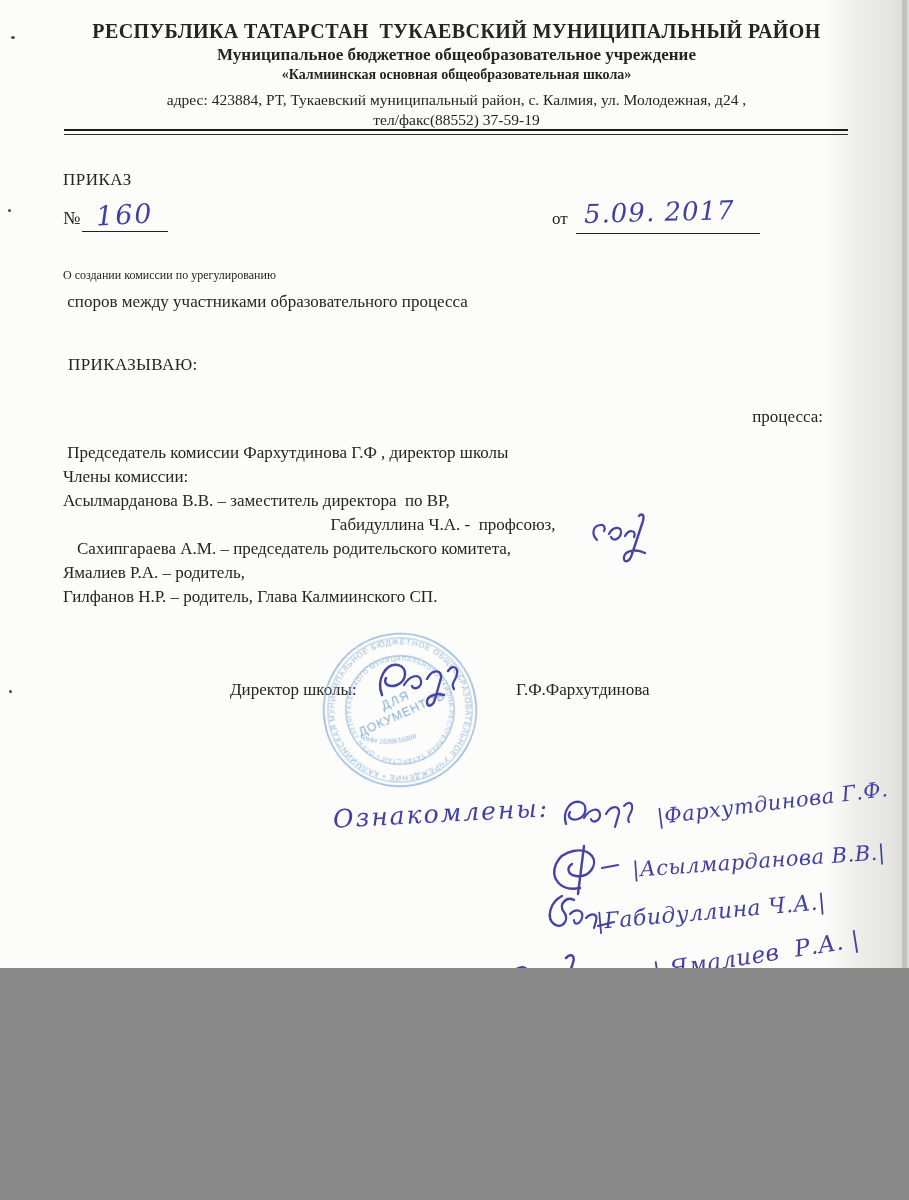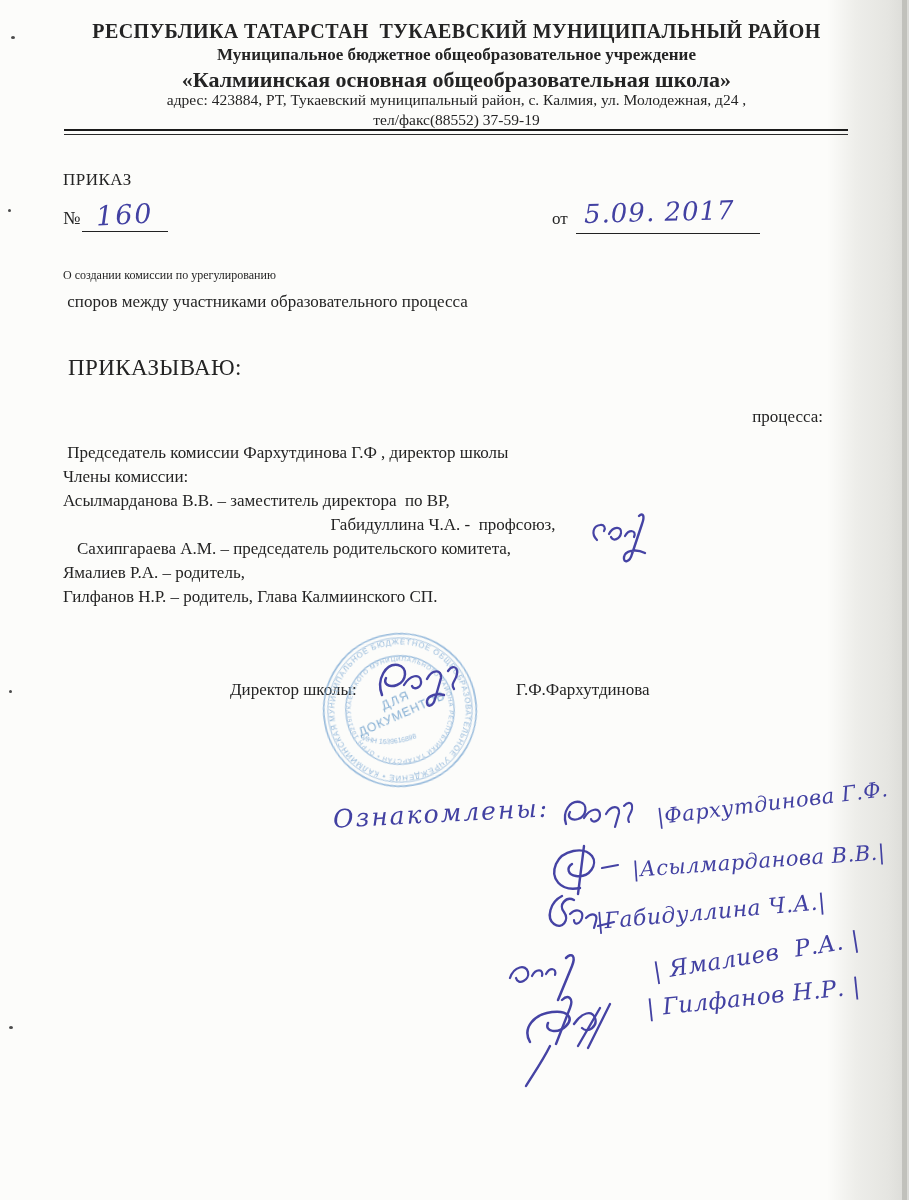--- a/index.html
+++ b/index.html
@@ -1,55 +1,55 @@
 <!DOCTYPE html>
 <html><head>
 <meta charset="utf-8">
 <style>
   html,body{margin:0;padding:0;background:#888;}
   .page{
-    position:relative;width:909px;height:1200px;margin:0 auto;
+    position:relative;width:909px;height:968px;margin:0 auto;
     background:#fcfcfa;overflow:hidden;
     font-family:"Liberation Serif", serif;color:#242424;
   }
   .scan-band{
     position:absolute;top:0;right:0;width:82px;height:100%;
     background:linear-gradient(to right, rgba(210,210,205,0) 0%, rgba(214,214,208,.38) 35%, rgba(206,206,200,.5) 75%, rgba(190,190,184,.55) 100%);
     pointer-events:none;
   }
   .scan-band:after{
     content:"";position:absolute;top:0;right:2px;width:5px;height:100%;
     background:rgba(160,160,154,.45);
   }
   .speck{position:absolute;background:#4a4a4a;border-radius:50%;}
 
   .typed{position:absolute;white-space:pre-wrap;}
   .hdr{left:63px;width:787px;text-align:center;font-weight:bold;}
   .hdr1{top:20px;font-size:20px;letter-spacing:.4px;}
   .hdr2{top:45px;font-size:17px;}
-  .hdr3{top:67px;font-size:22px;}
+  .hdr3{top:67px;font-size:14px;}
   .hdr4{top:91px;font-weight:normal;font-size:15.5px;}
   .hdr5{top:111px;font-weight:normal;font-size:15.5px;}
   .divider{
     position:absolute;left:64px;top:129px;width:784px;height:3px;
     border-top:2px solid #1b1b1b;border-bottom:1px solid #2a2a2a;
   }
   .order-title{left:63px;width:787px;top:170px;text-align:left;font-size:17px;letter-spacing:.5px;}
   .num-label{left:63px;top:208px;font-size:18px;}
   .num-line{position:absolute;left:82px;top:231px;width:86px;border-bottom:1.6px solid #222;}
   .date-label{left:552px;top:209px;font-size:17px;}
   .date-line{position:absolute;left:576px;top:233px;width:184px;border-bottom:1.6px solid #222;}
 
   .hand{position:absolute;font-family:"DejaVu Serif", serif;font-style:italic;color:#4241a2;}
   .hw-num{left:96px;top:199px;font-size:27px;transform:rotate(-3deg);letter-spacing:2px;}
   .hw-date{left:584px;top:197px;font-size:26px;transform:rotate(-1.5deg);letter-spacing:1px;}
 
   .subj1{left:63px;top:268px;font-size:12px;}
   .subj2{left:63px;top:292px;font-size:17px;}
-  .decree{left:68px;top:355px;font-size:23px;letter-spacing:.4px;}
+  .decree{left:68px;top:355px;font-size:17px;letter-spacing:.4px;}
   .body-line{left:63px;width:760px;font-size:17px;}
 
   .dir-label{left:230px;top:680px;font-size:17px;}
   .dir-name{left:516px;top:680px;font-size:17px;}
 
   .stamp{position:absolute;left:318px;top:628px;width:164px;height:164px;
     transform:rotate(-10deg);opacity:.85;filter:blur(.35px);}
   .sig{position:absolute;}
   .sig path{fill:none;stroke:#4543a4;stroke-linecap:round;stroke-linejoin:round;}
 

